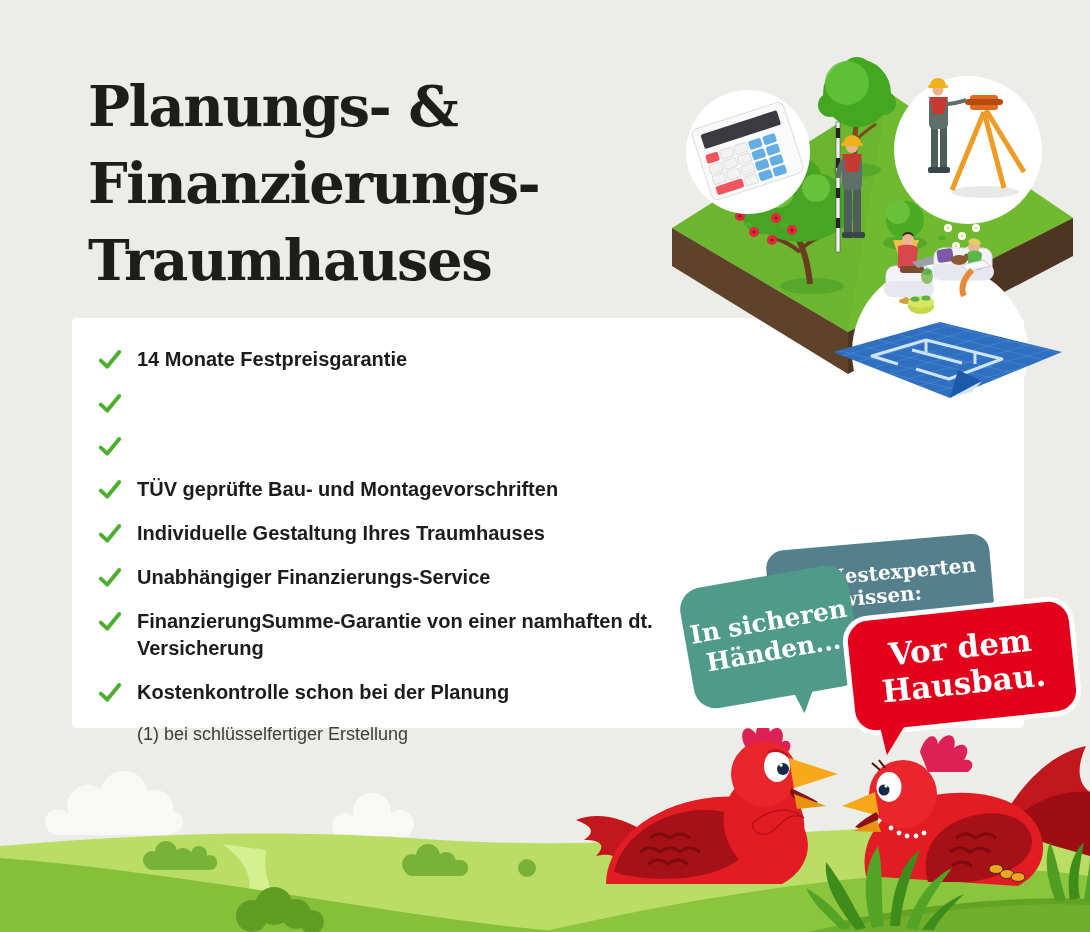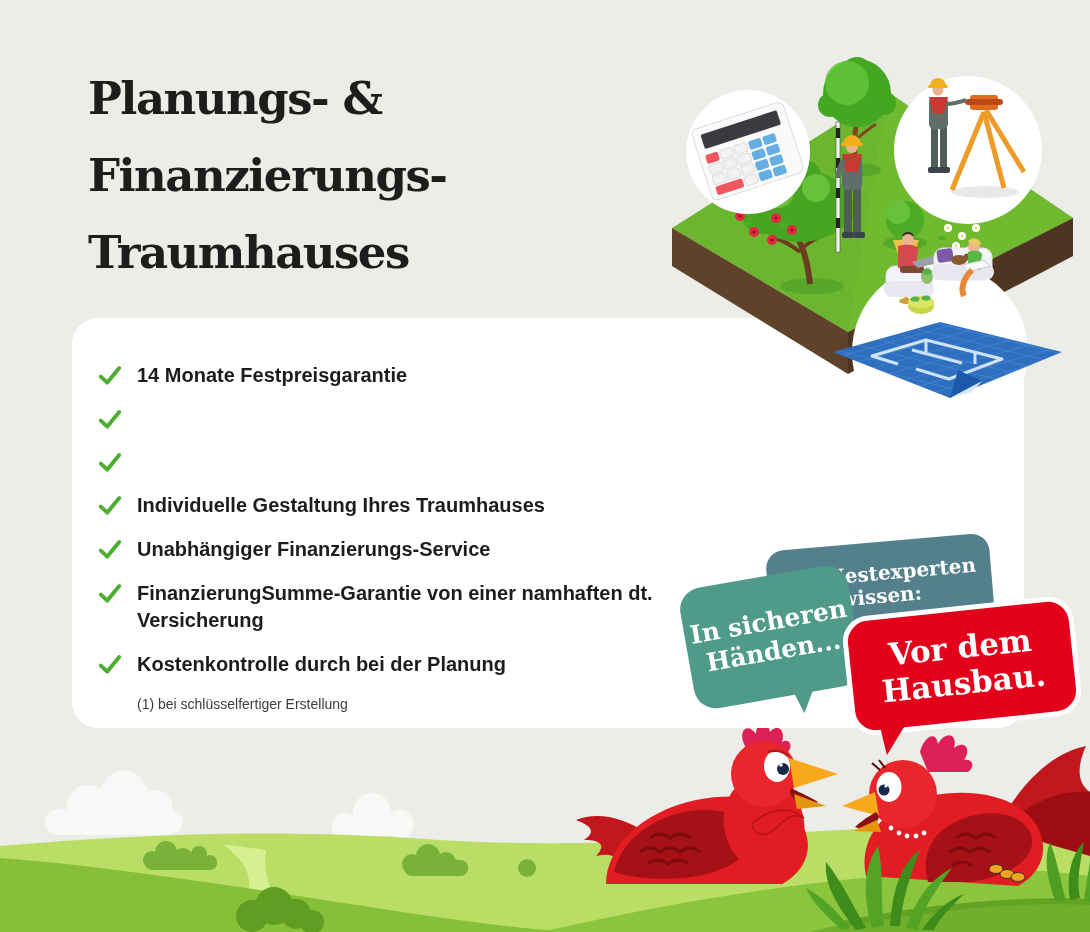--- a/index.html
+++ b/index.html
@@ -1,31 +1,31 @@
 <!DOCTYPE html>
 <html><head>
 <meta charset="utf-8">
 <style>
   html,body{margin:0;padding:0;}
   .stage{position:relative;width:1090px;height:932px;overflow:hidden;background:#ecede8;font-family:"Liberation Sans",sans-serif;}
 
   
   .title{position:absolute;left:88px;top:30px;z-index:2;font-family:"DejaVu Serif",serif;
-         font-weight:bold;font-size:45px;line-height:77px;letter-spacing:-1.5px;color:#1d1d1b;}
+         font-weight:bold;font-size:56px;line-height:77px;letter-spacing:-1.5px;color:#1d1d1b;}
   .title span{display:block;}
 
   
   .card{position:absolute;left:72px;top:318px;width:952px;height:410px;background:#fff;
-        border-radius:26px;z-index:1;box-sizing:border-box;padding:44px 30px 0 25px;}
+        border-radius:4px;z-index:1;box-sizing:border-box;padding:28px 30px 0 25px;}
   ul.benefits{list-style:none;margin:0;padding:0;}
   .item{display:flex;align-items:flex-start;margin-bottom:17px;}
   .check{width:26px;height:26px;flex:0 0 26px;margin-right:14px;margin-top:0;}
   .item-text{font-size:20px;font-weight:bold;color:#1c1c1b;line-height:27px;max-width:540px;}
   .item-note{font-size:12px;font-weight:bold;color:#1c1c1b;}
-  .footnote{margin-left:40px;margin-top:18px;font-size:14px;color:#3c3c3b;}
+  .footnote{margin-left:40px;margin-top:18px;font-size:18px;color:#3c3c3b;}
 
   
   .illus{position:absolute;left:640px;top:20px;width:450px;height:430px;z-index:2;}
   .landscape{position:absolute;left:0;top:760px;width:1090px;height:172px;z-index:4;}
   .birds{position:absolute;left:555px;top:728px;width:535px;height:204px;z-index:5;}
 
   
   .bubble{position:absolute;z-index:3;color:#fff;font-family:"DejaVu Serif",serif;font-weight:bold;
           text-align:center;display:flex;align-items:center;justify-content:center;border-radius:20px;}
   .bubble::after{content:"";position:absolute;width:32px;height:30px;background:var(--bub,#4f9a89);}
@@ -63,39 +63,45 @@
         </li>
         <li class="item">
           <svg class="check" viewBox="0 0 24 24">
             <path d="M3.5 13.5 L9.5 19 L20.5 5.5" fill="none" stroke="#4cae2f" stroke-width="3.6" stroke-linecap="round" stroke-linejoin="round"></path>
           </svg>
         </li>
         <li class="item">
           <svg class="check" viewBox="0 0 24 24">
             <path d="M3.5 13.5 L9.5 19 L20.5 5.5" fill="none" stroke="#4cae2f" stroke-width="3.6" stroke-linecap="round" stroke-linejoin="round"></path>
           </svg>
+          <span class="item-text">TÜV geprüfte Bau- und Montagevorschriften</span>
+        </li>
+        <li class="item">
+          <svg class="check" viewBox="0 0 24 24">
+            <path d="M3.5 13.5 L9.5 19 L20.5 5.5" fill="none" stroke="#4cae2f" stroke-width="3.6" stroke-linecap="round" stroke-linejoin="round"></path>
+          </svg>
           <span class="item-text">Individuelle Gestaltung Ihres Traumhauses</span>
         </li>
         <li class="item">
           <svg class="check" viewBox="0 0 24 24">
             <path d="M3.5 13.5 L9.5 19 L20.5 5.5" fill="none" stroke="#4cae2f" stroke-width="3.6" stroke-linecap="round" stroke-linejoin="round"></path>
           </svg>
           <span class="item-text">Unabhängiger Finanzierungs-Service</span>
         </li>
         <li class="item">
           <svg class="check" viewBox="0 0 24 24">
             <path d="M3.5 13.5 L9.5 19 L20.5 5.5" fill="none" stroke="#4cae2f" stroke-width="3.6" stroke-linecap="round" stroke-linejoin="round"></path>
           </svg>
           <span class="item-text">FinanzierungSumme-Garantie von einer namhaften dt. Versicherung</span>
         </li>
         <li class="item">
           <svg class="check" viewBox="0 0 24 24">
             <path d="M3.5 13.5 L9.5 19 L20.5 5.5" fill="none" stroke="#4cae2f" stroke-width="3.6" stroke-linecap="round" stroke-linejoin="round"></path>
           </svg>
-          <span class="item-text">Kostenkontrolle durch bei der Planung</span>
+          <span class="item-text">Kostenkontrolle schon bei der Planung</span>
         </li>
       </ul>
     <div class="footnote">(1) bei schlüsselfertiger Erstellung</div>
   </div>
 
   <svg class="illus" viewBox="640 20 450 430">
 
     <g>
       <polygon points="888,92 1073,218 848,332 672,228" fill="#6cb52e"></polygon>
       <polygon points="888,92 1073,218 848,332" fill="#74bd33" opacity="0.55"></polygon>

